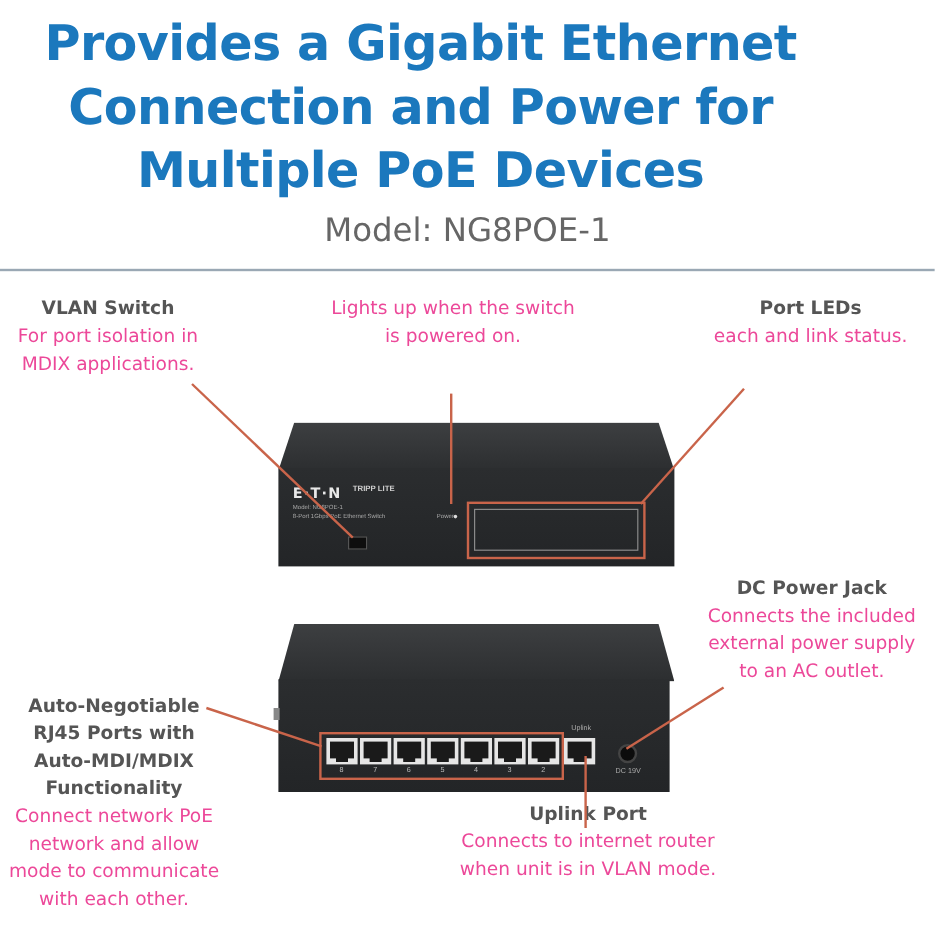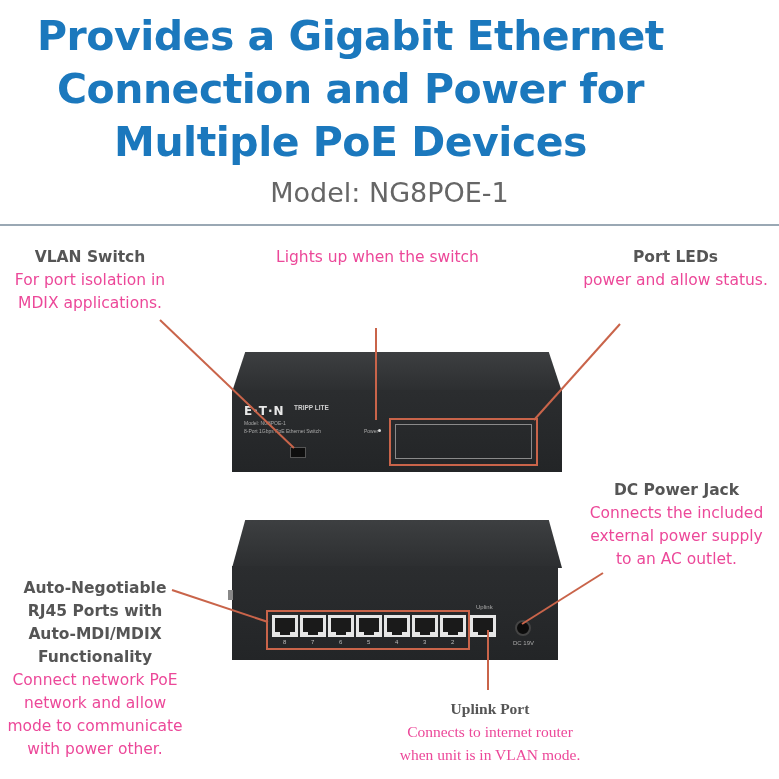--- a/index.html
+++ b/index.html
@@ -38,46 +38,47 @@
 <div class="divider"></div>
 
 <div class="callout" style="left:0px; top:246px; width:180px;">
   <div class="title">VLAN Switch</div>
   <div class="desc">For port isolation in</div>
   <div class="desc">MDIX applications.</div>
 </div>
 
 <div class="callout" style="left:255px; top:246px; width:245px;">
   <div class="desc">Lights up when the switch</div>
+  <div class="desc">is powered on.</div>
 </div>
 
 <div class="callout" style="left:572px; top:246px; width:207px;">
   <div class="title">Port LEDs</div>
-  <div class="desc">power and allow status.</div>
+  <div class="desc">each and link status.</div>
 </div>
 
 <div class="callout" style="left:574px; top:479px; width:205px;">
   <div class="title">DC Power Jack</div>
   <div class="desc">Connects the included</div>
   <div class="desc">external power supply</div>
   <div class="desc">to an AC outlet.</div>
 </div>
 
 <div class="callout" style="left:0px; top:577px; width:190px;">
   <div class="title">Auto-Negotiable</div>
   <div class="title">RJ45 Ports with</div>
   <div class="title">Auto-MDI/MDIX</div>
   <div class="title">Functionality</div>
   <div class="desc">Connect network PoE</div>
   <div class="desc">network and allow</div>
   <div class="desc">mode to communicate</div>
-  <div class="desc">with power other.</div>
+  <div class="desc">with each other.</div>
 </div>
 
-<div class="callout" style="left:360px; top:697px; width:260px;font-family:Liberation Serif, serif;">
+<div class="callout" style="left:360px; top:667px; width:260px;">
   <div class="title">Uplink Port</div>
   <div class="desc">Connects to internet router</div>
   <div class="desc">when unit is in VLAN mode.</div>
 </div>
 
 <div class="switch" style="left:232px; top:352px; width:330px; height:120px;">
   <div class="top-face" style="left:18px; top:0; width:290px; height:40px; clip-path:polygon(0 100%, 4% 0, 96% 0, 100% 100%); left:0; width:330px;"></div>
   <div class="front-face" style="left:0; top:38px; width:330px; height:82px;"></div>
   <div class="eaton" style="left:12px; top:52px;">E·T·N</div>
   <div class="tripp" style="left:62px; top:52px;">TRIPP LITE</div>

